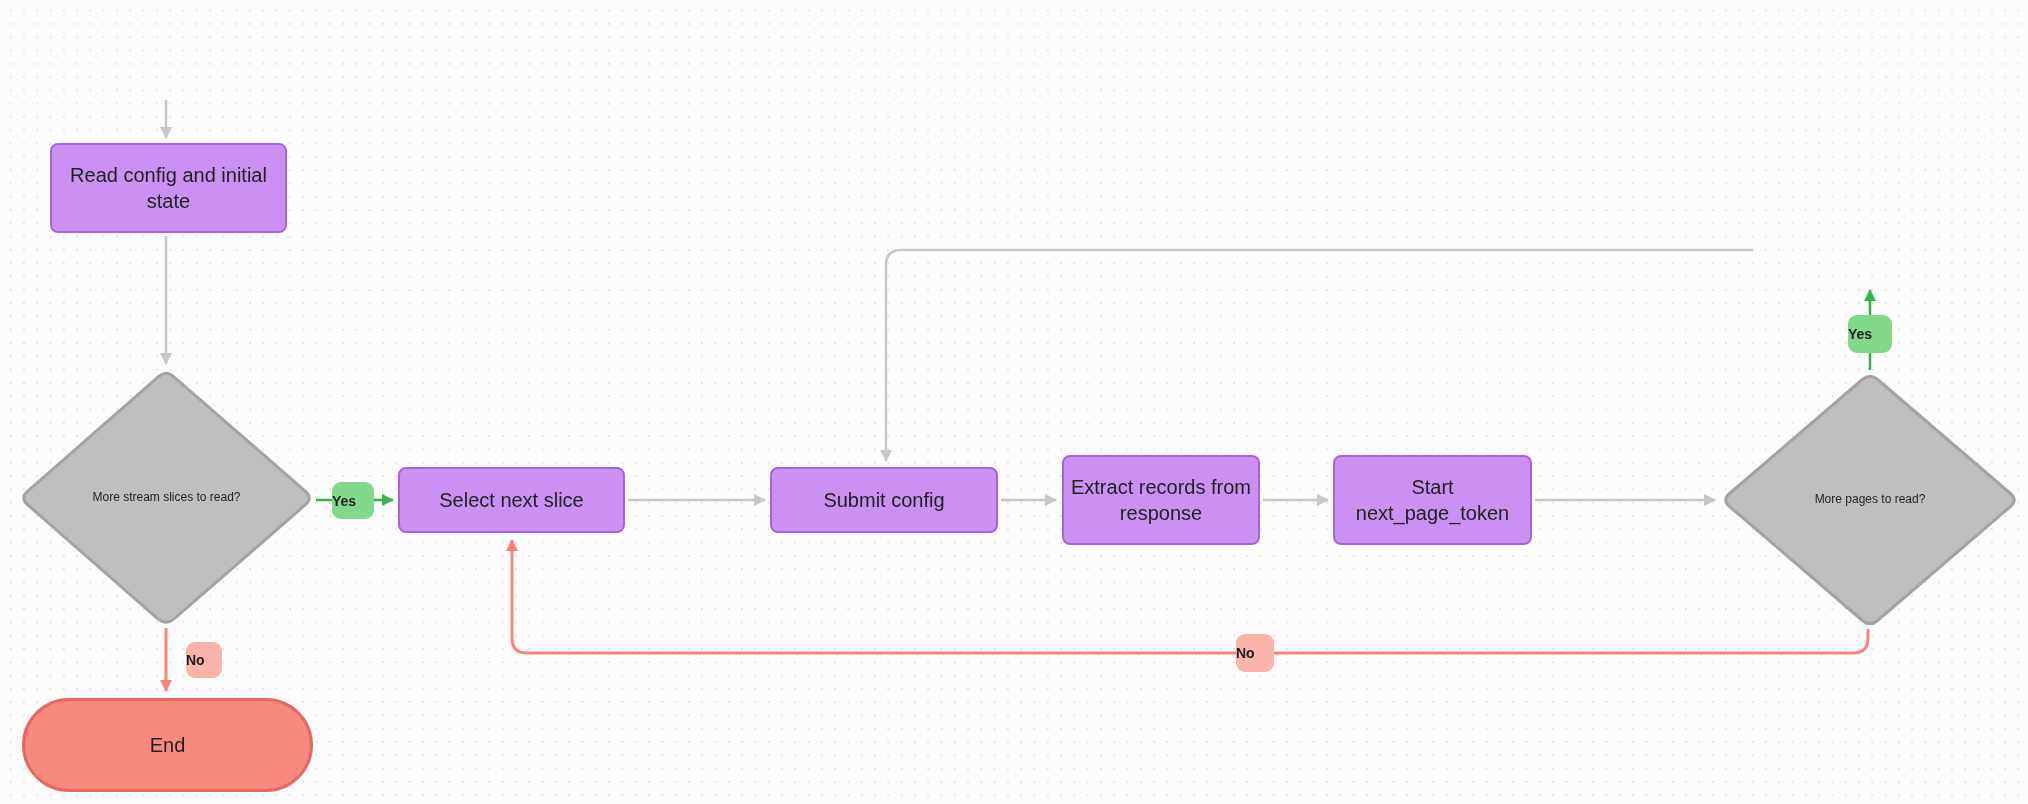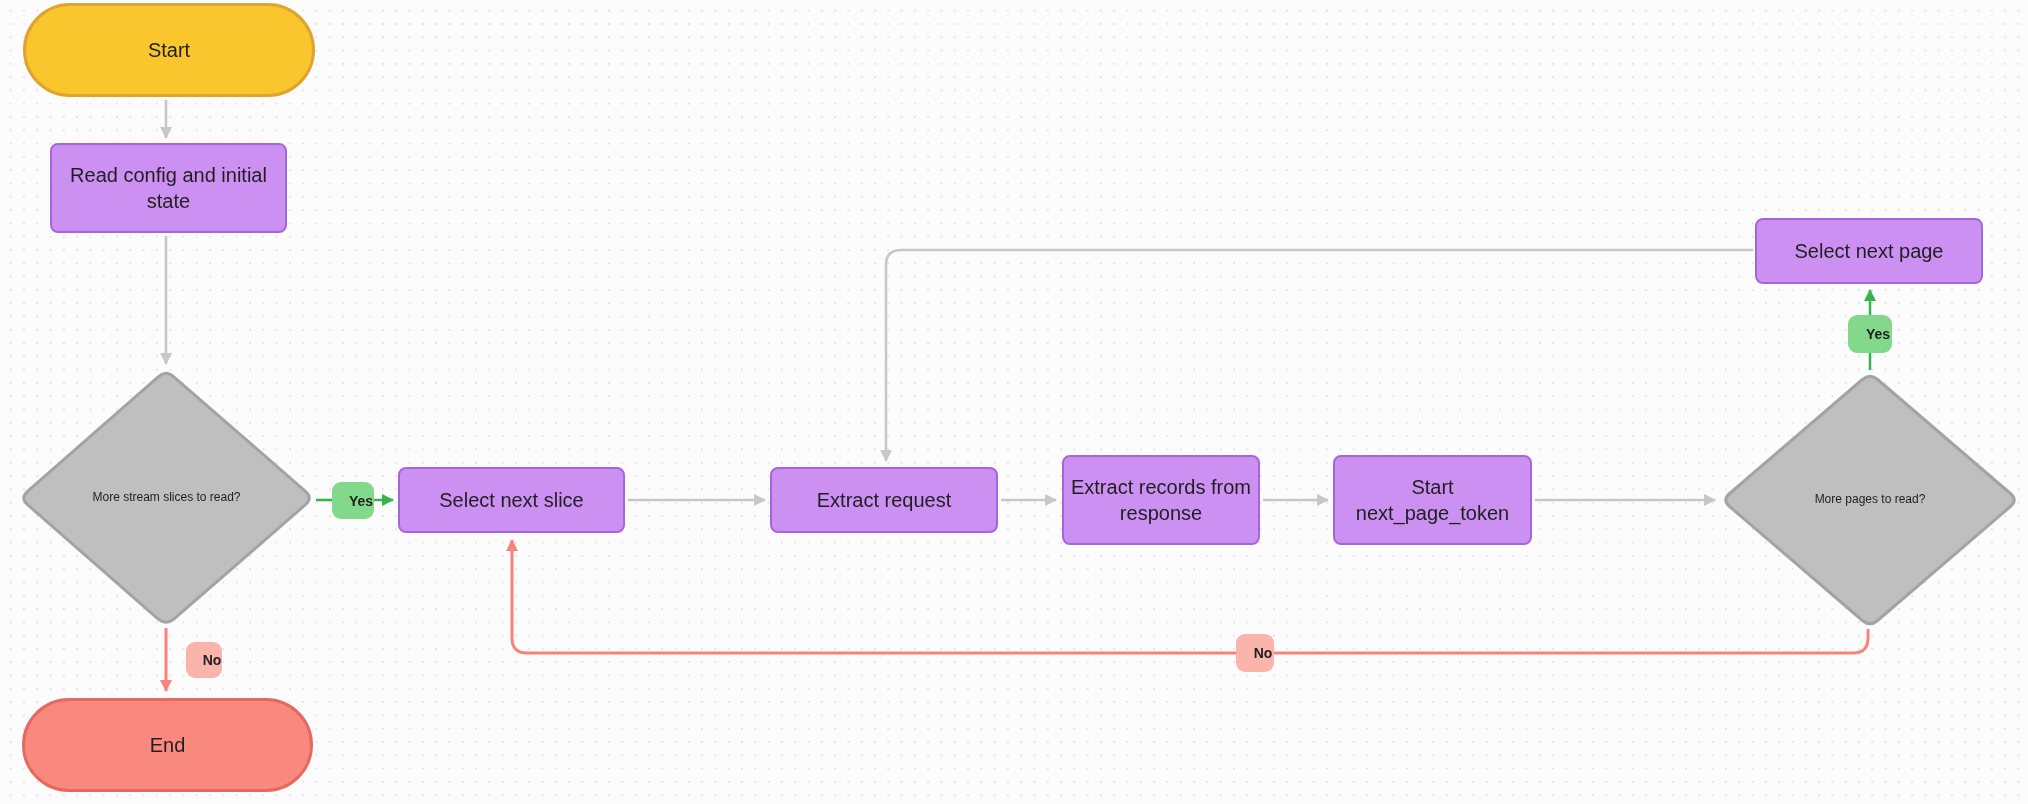--- a/index.html
+++ b/index.html
@@ -35,22 +35,22 @@
   .process{background:var(--purple-fill);border:2px solid var(--purple-border);border-radius:8px;}
   .stadium{border-radius:48px;border-style:solid;border-width:3px;}
   .start{background:var(--yellow-fill);border-color:var(--yellow-border);}
   .end{background:var(--red-fill);border-color:var(--red-border);}
   .diamond-label{
     position:absolute;display:flex;align-items:center;justify-content:center;
     text-align:center;font-size:12px;line-height:1.32;pointer-events:none;
   }
   .diamond-label > span{display:inline-block;}
   .edge-badge{
-    position:absolute;display:flex;align-items:center;justify-content:center;
-    border-radius:9px;font-size:14px;font-weight:600;box-sizing:border-box;padding-left:16px;
+    position:absolute;display:flex;align-items:center;justify-content:flex-start;
+    border-radius:9px;font-size:14px;font-weight:600;box-sizing:border-box;
   }
   .badge-green{background:var(--green-badge);}
   .badge-pink{background:var(--pink-badge);margin-left:37px;}
 </style>
 </head>
 <body>
 
 <div class="canvas">
 
   <svg class="edges" width="2028" height="804" viewBox="0 0 2028 804">
@@ -77,55 +77,49 @@
     <path class="e e-green" d="M316,500 L393,500" marker-end="url(#ah-green)"></path>
     <path class="e e-green" d="M1870,370 L1870,290" marker-end="url(#ah-green)"></path>
 
     <path class="e e-pink" d="M166,628 L166,691" marker-end="url(#ah-pink)"></path>
     <path class="e e-pink" d="M1868,629 L1868,638 Q1868,653 1853,653 L527,653 Q512,653 512,638 L512,540" marker-end="url(#ah-pink)"></path>
 
     <path class="diamond" d="M173.5,376.6 L305.5,491.4 Q313,498 305.5,504.6 L173.5,619.4 Q166,625 158.5,619.4 L27.5,504.6 Q20,498 27.5,491.4 L158.5,376.6 Q166,370 173.5,376.6 Z"></path>
     <path class="diamond" d="M1877.6,379.5 L2010.4,493.5 Q2018,500 2010.4,506.5 L1877.6,620.5 Q1870,627 1862.4,620.5 L1729.6,506.5 Q1722,500 1729.6,493.5 L1862.4,379.5 Q1870,373 1877.6,379.5 Z"></path>
   </svg>
 
-  <div class="node stadium start" style="left:23px;top:3px;width:292px;height:94px">
-    <span>Start</span>
-  </div>
 
   <div class="node process" style="left:50px;top:143px;width:237px;height:90px">
     <span style="width:215px">Read config and initial state</span>
   </div>
 
   <div class="diamond-label" style="left:20px;top:370px;width:293px;height:255px">
     <span style="width:172px">More stream slices to read?</span>
   </div>
 
   <div class="node process" style="left:398px;top:467px;width:227px;height:66px">
     <span>Select next slice</span>
   </div>
 
   <div class="node process" style="left:770px;top:467px;width:228px;height:66px">
-    <span>Extract request</span>
+    <span>Submit config</span>
   </div>
 
   <div class="node process" style="left:1062px;top:455px;width:198px;height:90px">
     <span style="width:185px">Extract records from response</span>
   </div>
 
   <div class="node process" style="left:1333px;top:455px;width:199px;height:90px">
     <span style="width:190px;overflow-wrap:break-word">Start next_page_token</span>
   </div>
 
   <div class="diamond-label" style="left:1722px;top:373px;width:296px;height:254px">
     <span style="width:150px">More pages to read?</span>
   </div>
 
-  <div class="node process" style="left:1755px;top:218px;width:228px;height:66px">
-    <span>Select next page</span>
-  </div>
 
   <div class="node stadium end" style="left:22px;top:698px;width:291px;height:94px">
     <span>End</span>
   </div>
 
   <div class="edge-badge badge-green" style="left:332px;top:482px;width:42px;height:37px">
     <span>Yes</span>
   </div>
   <div class="edge-badge badge-pink" style="left:149px;top:642px;width:36px;height:36px">
     <span>No</span>

